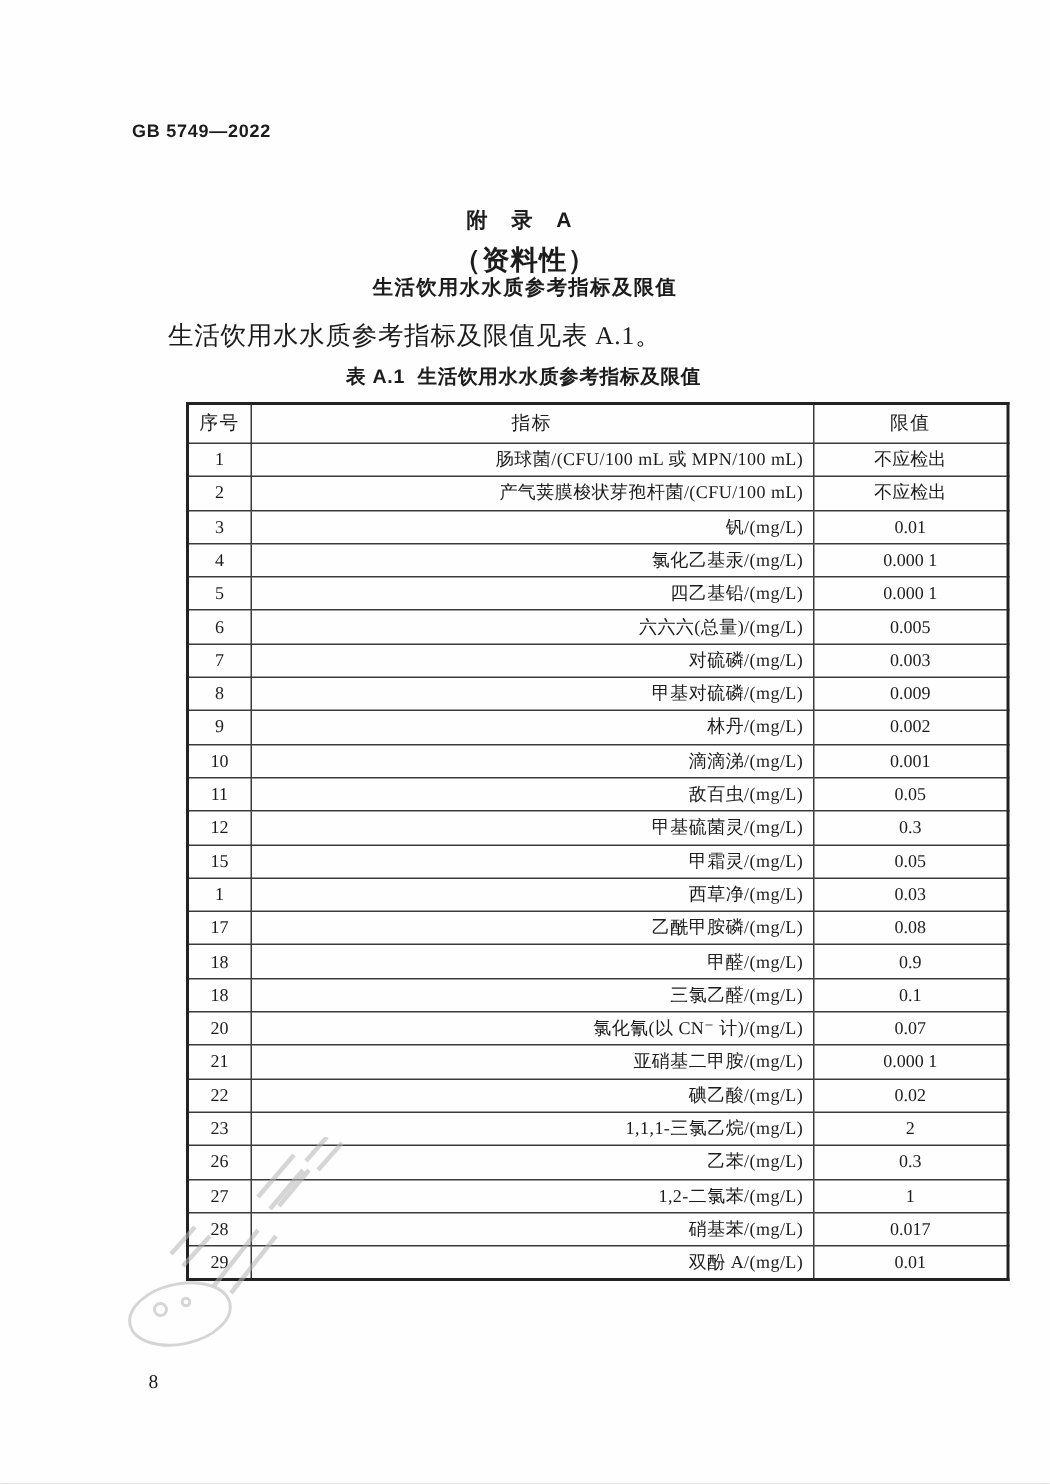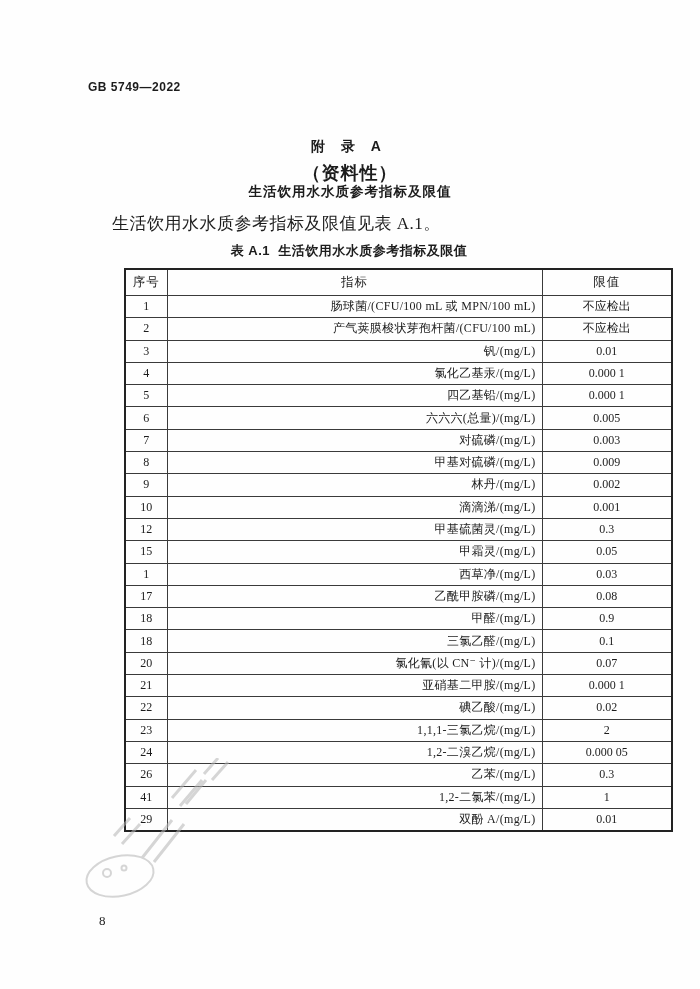--- a/index.html
+++ b/index.html
@@ -161,20 +161,25 @@
           <td class="col-no">9</td>
           <td class="col-indicator">林丹/(mg/L)</td>
           <td class="col-limit">0.002</td>
         </tr>
         <tr>
           <td class="col-no">10</td>
           <td class="col-indicator">滴滴涕/(mg/L)</td>
           <td class="col-limit">0.001</td>
         </tr>
         <tr>
+          <td class="col-no">11</td>
+          <td class="col-indicator">敌百虫/(mg/L)</td>
+          <td class="col-limit">0.05</td>
+        </tr>
+        <tr>
           <td class="col-no">12</td>
           <td class="col-indicator">甲基硫菌灵/(mg/L)</td>
           <td class="col-limit">0.3</td>
         </tr>
         <tr>
           <td class="col-no">15</td>
           <td class="col-indicator">甲霜灵/(mg/L)</td>
           <td class="col-limit">0.05</td>
         </tr>
         <tr>
@@ -211,33 +216,33 @@
           <td class="col-no">22</td>
           <td class="col-indicator">碘乙酸/(mg/L)</td>
           <td class="col-limit">0.02</td>
         </tr>
         <tr>
           <td class="col-no">23</td>
           <td class="col-indicator">1,1,1-三氯乙烷/(mg/L)</td>
           <td class="col-limit">2</td>
         </tr>
         <tr>
-          <td class="col-no">24</td>
-          <td class="col-indicator">1,2-二溴乙烷/(mg/L)</td>
-          <td class="col-limit">0.000 05</td>
-        </tr>
-        <tr>
           <td class="col-no">26</td>
           <td class="col-indicator">乙苯/(mg/L)</td>
           <td class="col-limit">0.3</td>
         </tr>
         <tr>
-          <td class="col-no">41</td>
+          <td class="col-no">27</td>
           <td class="col-indicator">1,2-二氯苯/(mg/L)</td>
           <td class="col-limit">1</td>
+        </tr>
+        <tr>
+          <td class="col-no">28</td>
+          <td class="col-indicator">硝基苯/(mg/L)</td>
+          <td class="col-limit">0.017</td>
         </tr>
         <tr>
           <td class="col-no">29</td>
           <td class="col-indicator">双酚 A/(mg/L)</td>
           <td class="col-limit">0.01</td>
         </tr>
       </tbody>
   </table>
 
   <svg class="watermark" viewBox="0 0 250 190" fill="none" stroke="#b5b5b5" stroke-width="2">

